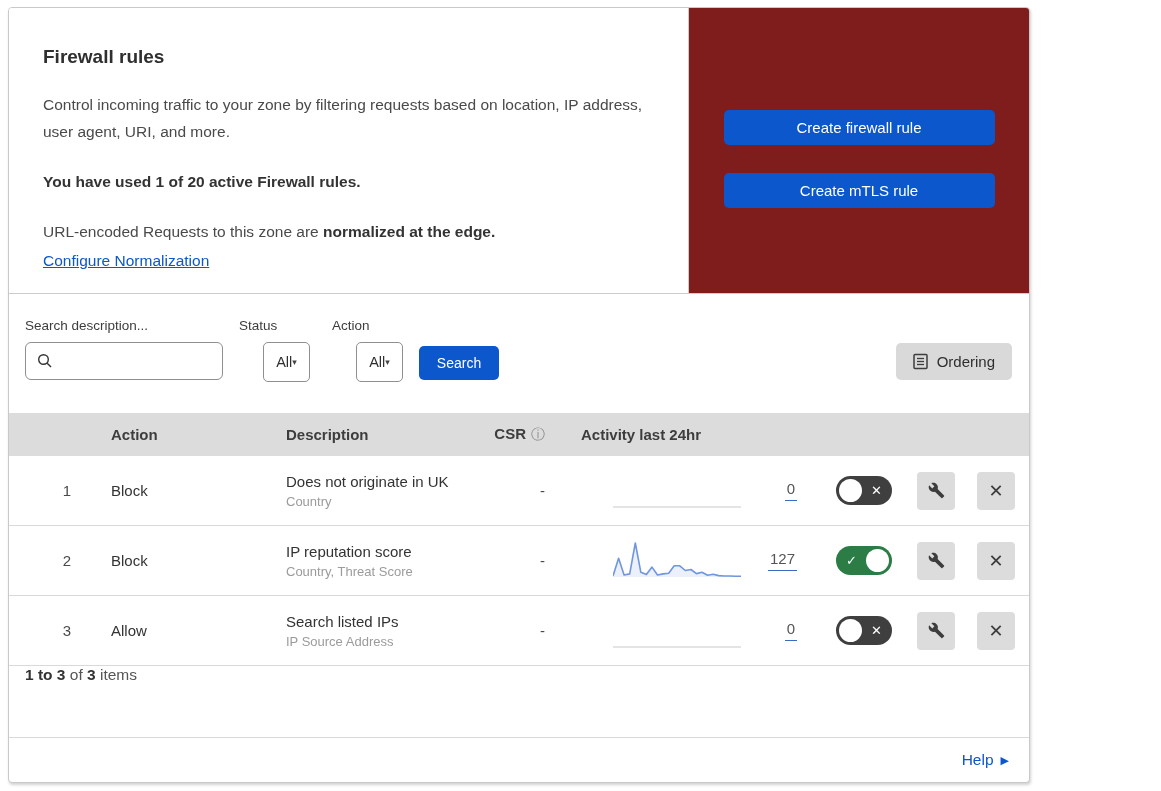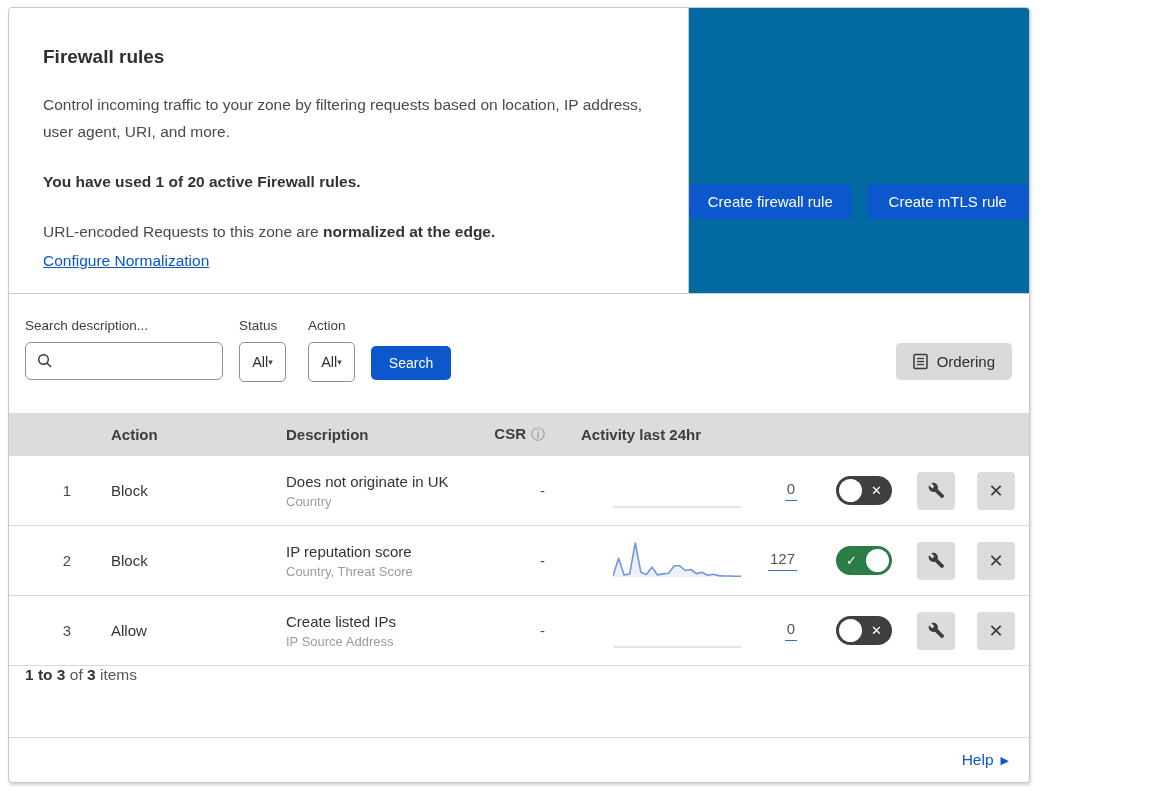--- a/index.html
+++ b/index.html
@@ -22,24 +22,24 @@
   
   .header-section { display: flex; height: 286px; flex-shrink: 0; border-bottom: 1px solid #ccc; }
   .header-left { flex: 1; padding: 38px 40px 0 34px; background: #fff; }
   .page-title { font-size: 19px; font-weight: 700; color: #2f2f2f; margin-bottom: 24px; }
   .page-desc { font-size: 15.5px; color: #4a4a4a; line-height: 1.72; max-width: 715px; margin-bottom: 28px; }
   .usage-line { font-size: 15.5px; font-weight: 700; color: #333; margin-bottom: 32px; }
   .norm-line { font-size: 15.5px; color: #4a4a4a; margin-bottom: 11px; }
   .norm-line b { color: #333; }
   .norm-link { font-size: 15.5px; color: #0b57cb; text-decoration: underline; cursor: pointer; display: inline-block; }
   .header-right {
-    width: 341px; flex-shrink: 0; background: #0369a1;
+    width: 341px; flex-shrink: 0; background: #7f1d1d;
     border-left: 1px solid #ccc;
     padding-top: 102px;
-    display: flex; flex-direction: row; align-items: center; gap: 15px;
+    display: flex; flex-direction: column; align-items: center; gap: 28px;
   }
   .btn-primary {
     width: 271px; height: 35px;
     background: #0b57cb; color: #fff;
     border: none; border-radius: 5px;
     font-size: 15px; font-family: inherit;
     cursor: pointer;
   }
   
   .filter-section {
@@ -55,21 +55,21 @@
     display: flex; align-items: center; padding-left: 11px; background: #fff;
   }
   .search-box input {
     border: none; outline: none; flex: 1; font-size: 14px; font-family: inherit;
     margin-left: 8px; min-width: 0; background: transparent;
   }
   .dropdown {
     width: 47px; height: 40px;
     border: 1px solid #8f8f8f; border-radius: 5px; background: #fff;
     display: flex; align-items: center; justify-content: center; gap: 0;
-    font-size: 14.5px; color: #2f2f2f; cursor: pointer;
+    font-size: 14.5px; color: #2f2f2f; cursor: pointer; margin-left: 24px;
   }
   .dropdown .caret { font-size: 9px; color: #444; }
   .gap16 { width: 16px; } .gap22 { width: 22px; }
   .btn-search {
     width: 80px; height: 34px; margin-top: 28px; margin-left: 16px;
     background: #0b57cb; color: #fff; border: none; border-radius: 5px;
     font-size: 14px; font-family: inherit; cursor: pointer;
   }
   .btn-ordering {
     margin-left: auto; margin-top: 25px;
@@ -285,21 +285,21 @@
       <div class="icon-btn-cell">
         <button class="icon-btn">
             <span>✕</span>
           </button>
       </div>
     </div>
       <div class="grid-row rule-row">
       <div class="col-num rule-num">3</div>
       <div class="col-action rule-action">Allow</div>
       <div class="col-desc">
-        <div class="rule-desc-main">Create listed IPs</div>
+        <div class="rule-desc-main">Search listed IPs</div>
         <div class="rule-desc-sub">IP Source Address</div>
       </div>
       <div class="col-csr rule-csr">-</div>
       <div class="activity-cell">
         <div class="spark-wrap">
           <svg class="spark" width="128" height="44" viewBox="0 0 128 44">
               <line x1="0" y1="38" x2="128" y2="38" stroke="#c9c9c9" stroke-width="1.2"></line>
             </svg>
         </div>
         <a class="activity-count">0</a>

